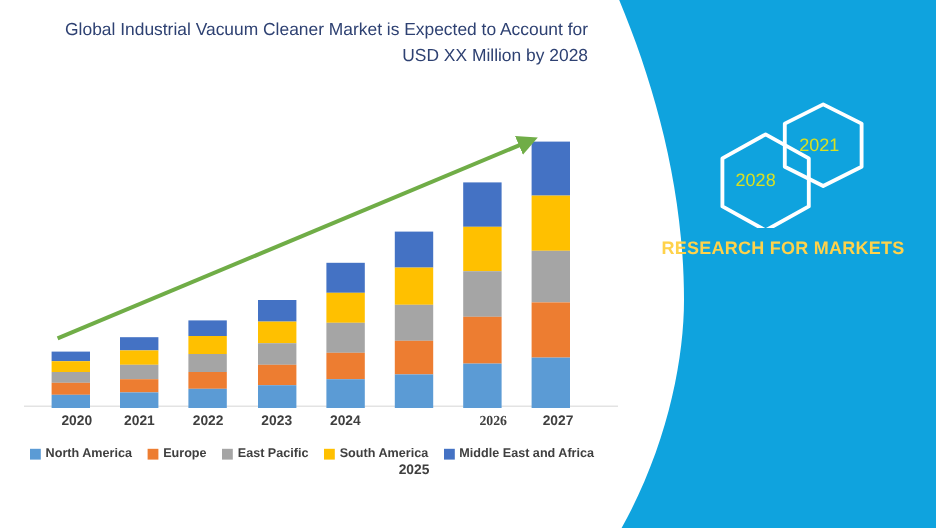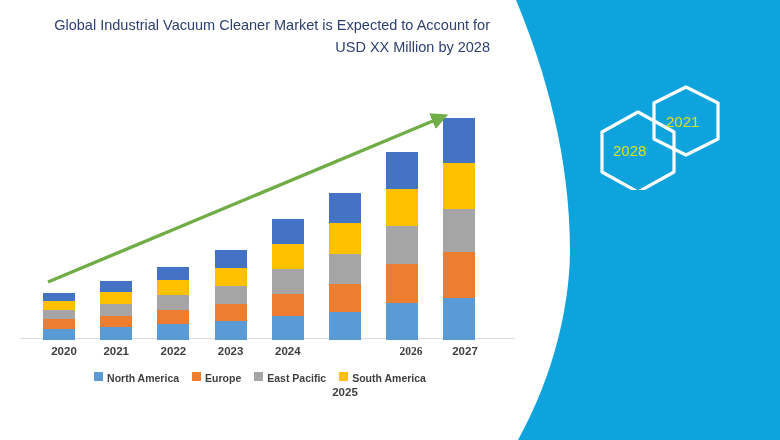--- a/index.html
+++ b/index.html
@@ -85,20 +85,21 @@
     top: 372px;
     width: 520px;
     display: flex;
     justify-content: center;
     align-items: center;
     gap: 13px;
     flex-wrap: nowrap;
   }
   .legend-item {
     display: flex;
+    align-items: center;
     gap: 4px;
     white-space: nowrap;
   }
   .legend-swatch {
     width: 9px; height: 9px;
     flex: 0 0 auto;
   }
   .legend-label {
     font-size: 10.5px;
     color: #3f3f3f;
@@ -250,20 +251,24 @@
         <span class="legend-label">Europe</span>
       </div>
       <div class="legend-item">
         <span class="legend-swatch" style="background: rgb(165, 165, 165);"></span>
         <span class="legend-label">East Pacific</span>
       </div>
       <div class="legend-item">
         <span class="legend-swatch" style="background: rgb(255, 192, 0);"></span>
         <span class="legend-label">South America</span>
       </div>
+      <div class="legend-item">
+        <span class="legend-swatch" style="background: rgb(68, 114, 196);"></span>
+        <span class="legend-label">Middle East and Africa</span>
+      </div>
     </div>
 
   <div id="right-panel">
 
     <svg id="right-bg" viewBox="0 0 280 440" preserveAspectRatio="none" xmlns="http://www.w3.org/2000/svg">
       <path d="M280,0 L280,440 L18,440 C56,372 70,300 70,250
                C70,158 46,72 16,0 Z" fill="#0FA3DE"></path>
     </svg>
 
 
@@ -271,16 +276,17 @@
       <svg width="150" height="105" viewBox="0 0 150 105" xmlns="http://www.w3.org/2000/svg">
 
         <polygon points="96,2 128,18 128,54 96,70 64,54 64,18" fill="none" stroke="#ffffff" stroke-width="3.2" stroke-linejoin="round"></polygon>
 
         <polygon points="48,27 84,47 84,87 48,107 12,87 12,47" fill="none" stroke="#ffffff" stroke-width="3.2" stroke-linejoin="round"></polygon>
       </svg>
       <div id="hex-2021-label" class="hex-label">2021</div>
       <div id="hex-2028-label" class="hex-label">2028</div>
     </div>
 
+    <div id="brand">RESEARCH FOR MARKETS</div>
 
   </div>
 
 </div>
 
 </body></html>

